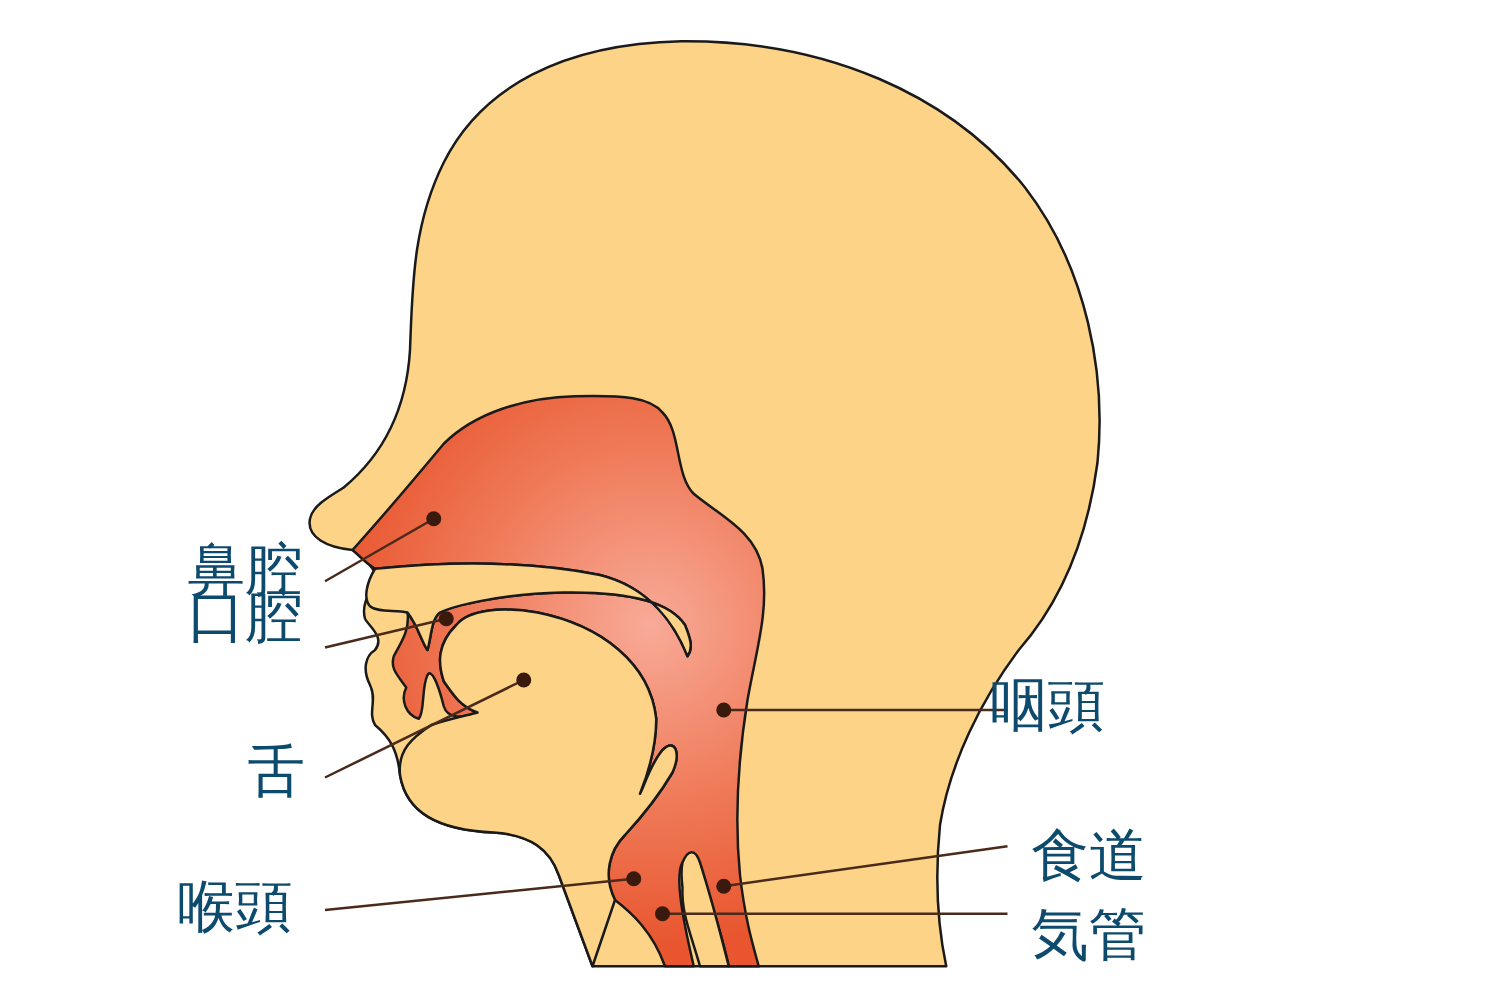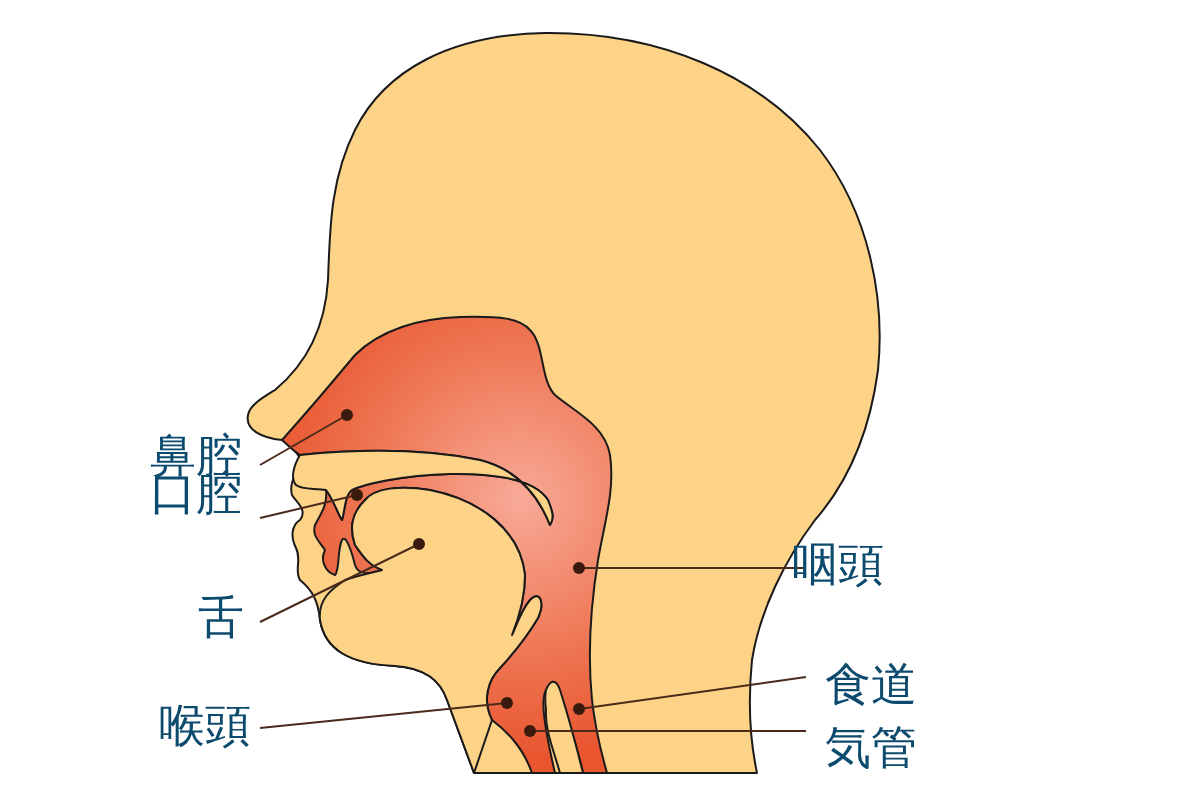--- a/index.html
+++ b/index.html
@@ -168,16 +168,16 @@
   </g>
   <g>
     <line class="leader" x1="530" y1="731" x2="806" y2="731"></line>
     <circle class="dot" cx="530" cy="731" r="6"></circle>
   </g>
 </svg>
 
 <div class="label" style="left:150px; top:436px;">鼻腔</div>
 <div class="label" style="left:150px; top:474px;">口腔</div>
 <div class="label" style="left:198px; top:598px;">舌</div>
-<div class="label" style="left:159px; top:706px;">喉頭</div>
+<div class="label" style="left:142px; top:706px;">喉頭</div>
 <div class="label" style="left:792px; top:545px;">咽頭</div>
 <div class="label" style="left:825px; top:652px;margin-top:13px;">食道</div>
 <div class="label" style="left:825px; top:728px;">気管</div>
 
 </body></html>

